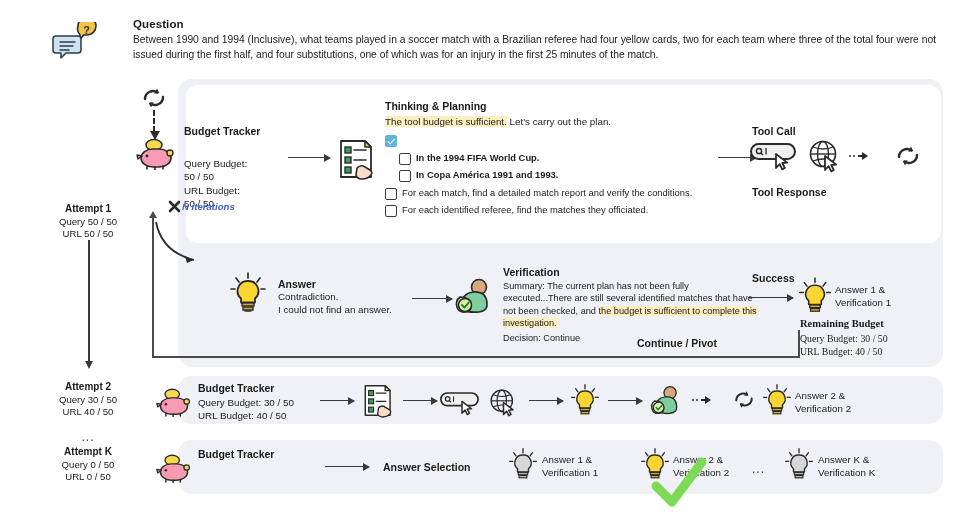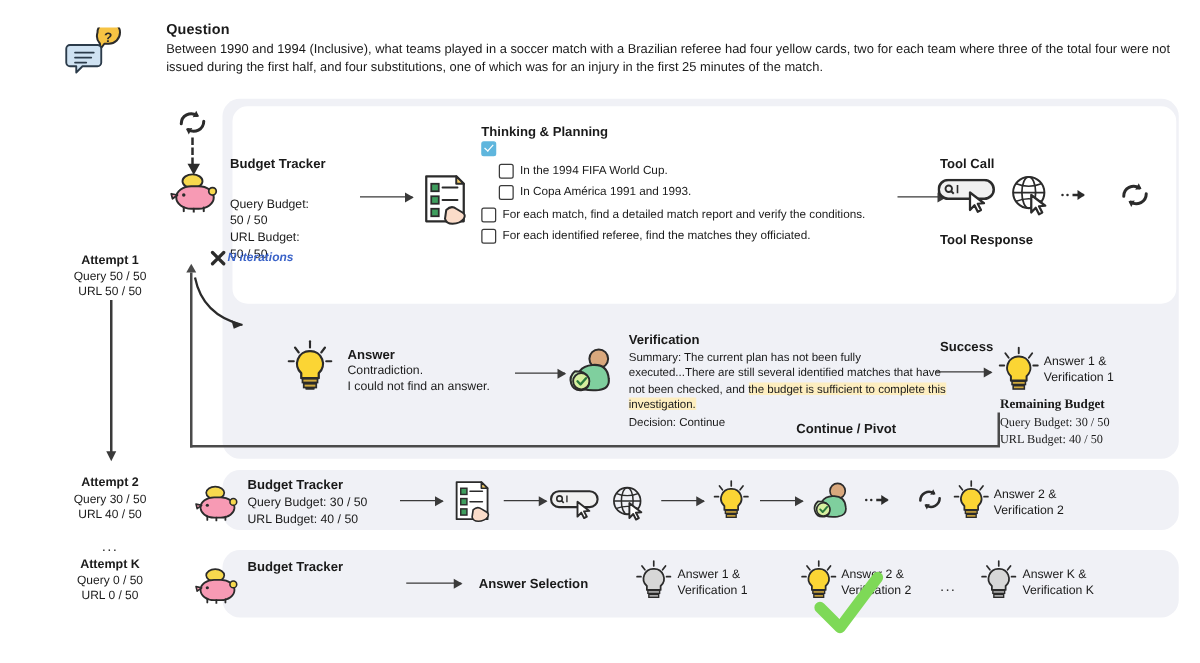--- a/index.html
+++ b/index.html
@@ -85,21 +85,21 @@
 
   
   .cb-row{display:flex;align-items:flex-start;gap:5px;margin-bottom:4.5px;}
   .cb{width:10px;height:10px;border:1.6px solid #3a3a3a;border-radius:2px;flex:0 0 auto;margin-top:1px;background:#fff;}
   .cb.checked{background:#5fb6dd;border-color:#5fb6dd;position:relative;}
   .cb.checked:before{
     content:"";position:absolute;left:2.6px;top:0.3px;width:3px;height:6.4px;
     border:solid #ffffff;border-width:0 1.8px 1.8px 0;transform:rotate(42deg);
   }
   .cb-label{font-size:9.4px;line-height:11.5px;color:#1a1a1a;}
-  .indent{margin-left:14px;}
+  .indent{margin-left:14px;font-weight:bold;}
   #loop-bottom{left:152px;top:356px;width:648px;height:1.5px;background:#4a4a4a;}
   #loop-left{left:152px;top:218px;width:1.5px;height:140px;background:#4a4a4a;}
   #loop-left:after{
     content:"";position:absolute;left:-3.3px;top:-7px;
     border-left:4px solid transparent;border-right:4px solid transparent;
     border-bottom:7.5px solid #4a4a4a;
   }
   #loop-right{left:798px;top:330px;width:1.5px;height:27px;background:#4a4a4a;}
 
   
@@ -177,20 +177,23 @@
     <rect x="8" y="19" width="6" height="6" fill="#3f9e5e" stroke="#2b2b2b" stroke-width="1.4"></rect>
     <rect x="8" y="29" width="6" height="6" fill="#3f9e5e" stroke="#2b2b2b" stroke-width="1.4"></rect>
     <line x1="17" y1="12" x2="29" y2="12" stroke="#2b2b2b" stroke-width="1.5" stroke-linecap="round"></line>
     <line x1="17" y1="22" x2="29" y2="22" stroke="#2b2b2b" stroke-width="1.5" stroke-linecap="round"></line>
     <path d="M20 30 q4 -4 8 -1 l5 3 q3 2 1 5 q-3 4 -9 4 q-5 0 -6 -4 z" fill="#fbdcc9" stroke="#2b2b2b" stroke-width="1.6" stroke-linejoin="round"></path>
   </svg>
 </div>
 
 <div class="abs" style="left:385px;top:100px;width:350px;">
   <div class="hdr">Thinking &amp; Planning</div>
+  <div class="body-s" style="margin:3px 0 6px 0;">
+    <span class="hl">The tool budget is sufficient.</span><span> Let's carry out the plan.</span>
+  </div>
   <div id="plan-steps">
       <div class="cb-row">
         <span class="cb checked"></span>
       </div>
       <div class="cb-row indent">
         <span class="cb"></span>
         <span class="cb-label">In the 1994 FIFA World Cup.</span>
       </div>
       <div class="cb-row indent">
         <span class="cb"></span>

